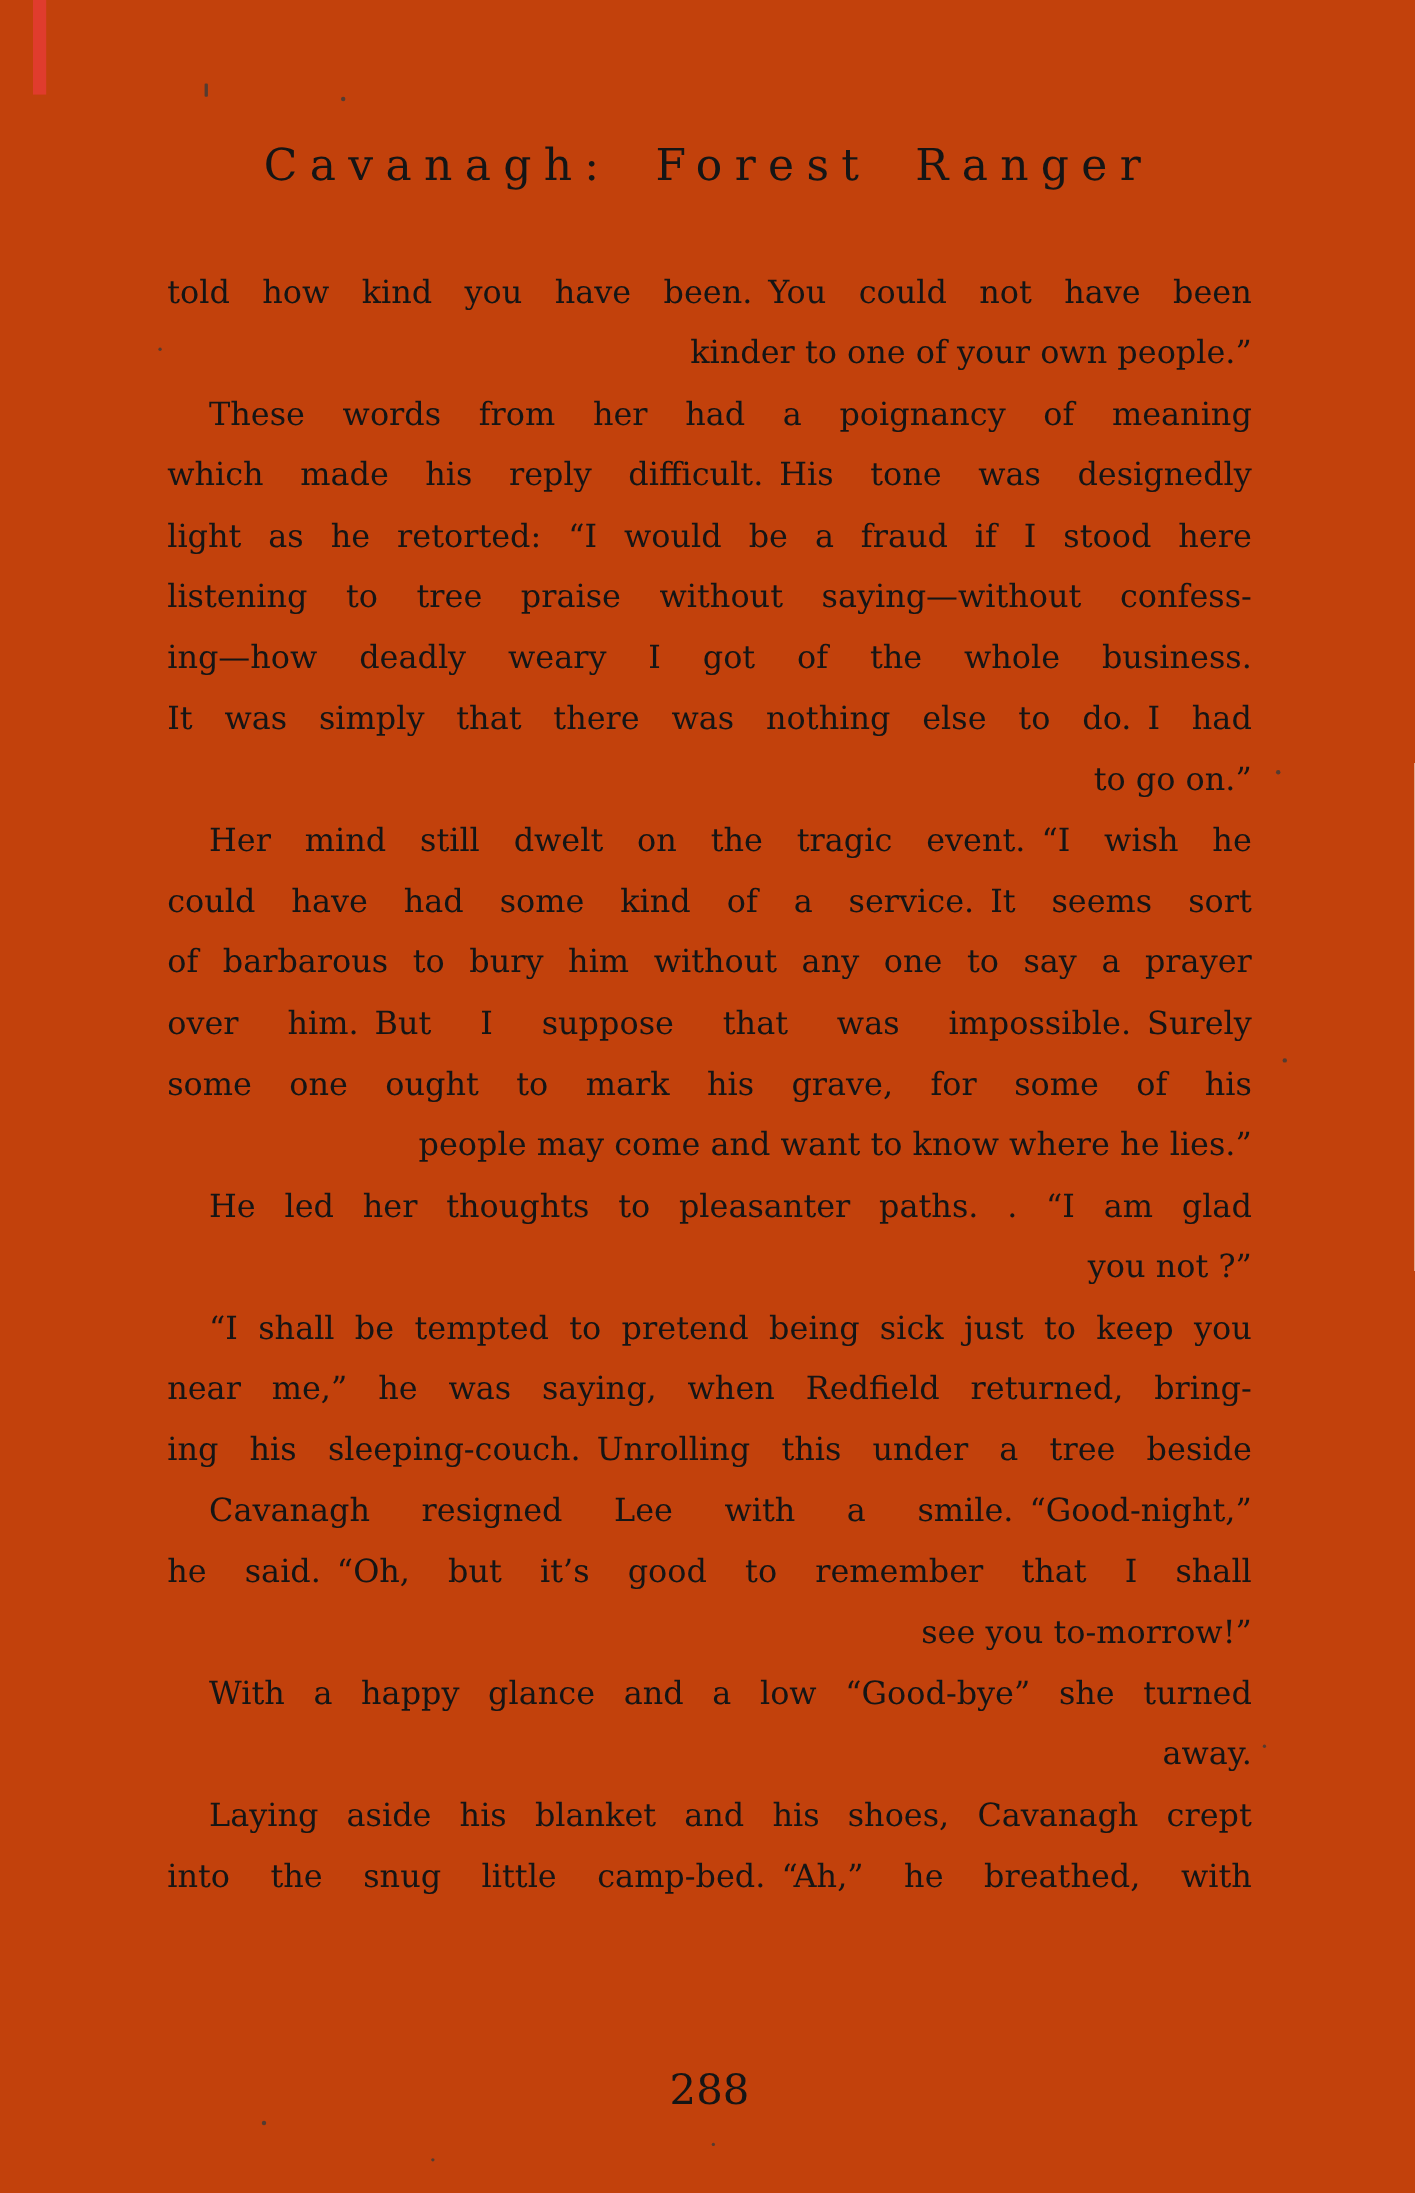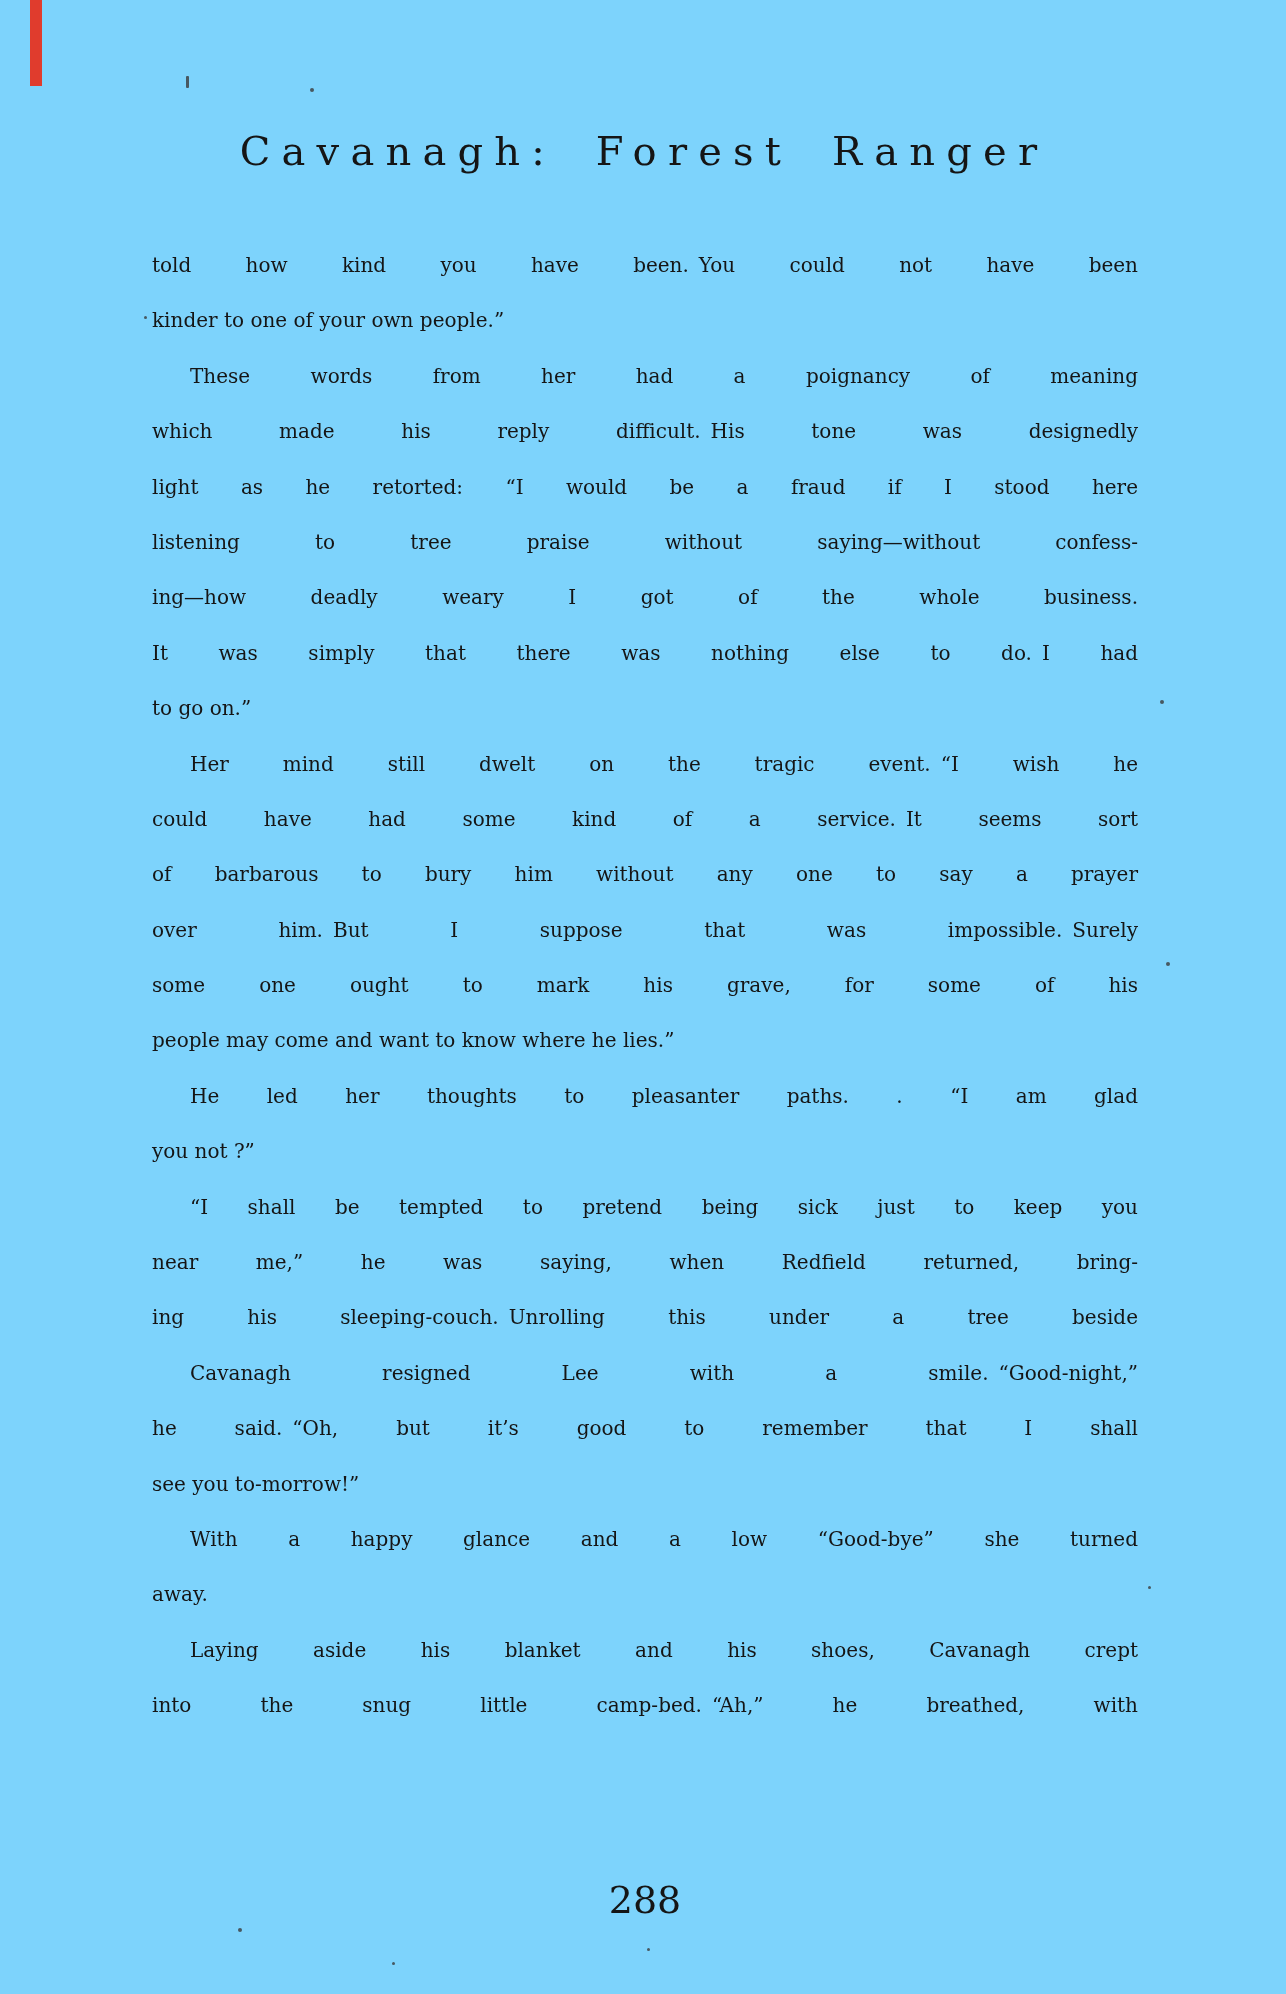--- a/index.html
+++ b/index.html
@@ -1,20 +1,20 @@
 <!DOCTYPE html>
 <html><head>
 <meta charset="utf-8">
 <style>
   html, body { margin: 0; padding: 0; background: #ffffff; }
   .page {
     position: relative;
     width: 1286px;
     height: 1994px;
-    background: #7dd3fc;
+    background: #c2410c;
     overflow: hidden;
     font-family: "DejaVu Serif", "Liberation Serif", serif;
     color: #151515;
   }
   .red-edge {
     position: absolute;
     left: 30px;
     top: 0;
     width: 12px;
     height: 86px;
@@ -30,26 +30,26 @@
     margin: 0;
     letter-spacing: 0.28em;
     word-spacing: 0.40em;
     white-space: nowrap;
   }
   .text-block {
     position: absolute;
     top: 238px;
     left: 152px;
     width: 986px;
-    font-size: 20px;
+    font-size: 29px;
   }
   .line {
     height: 55.4px;
     line-height: 55.4px;
-    text-align: left;
+    text-align: right;
     white-space: pre-wrap;
   }
   .line.justify {
     text-align: justify;
     text-align-last: justify;
   }
   .line.indent span:first-child::before,
   .line.indent i:first-child::before {
     content: "";
     display: inline-block;

